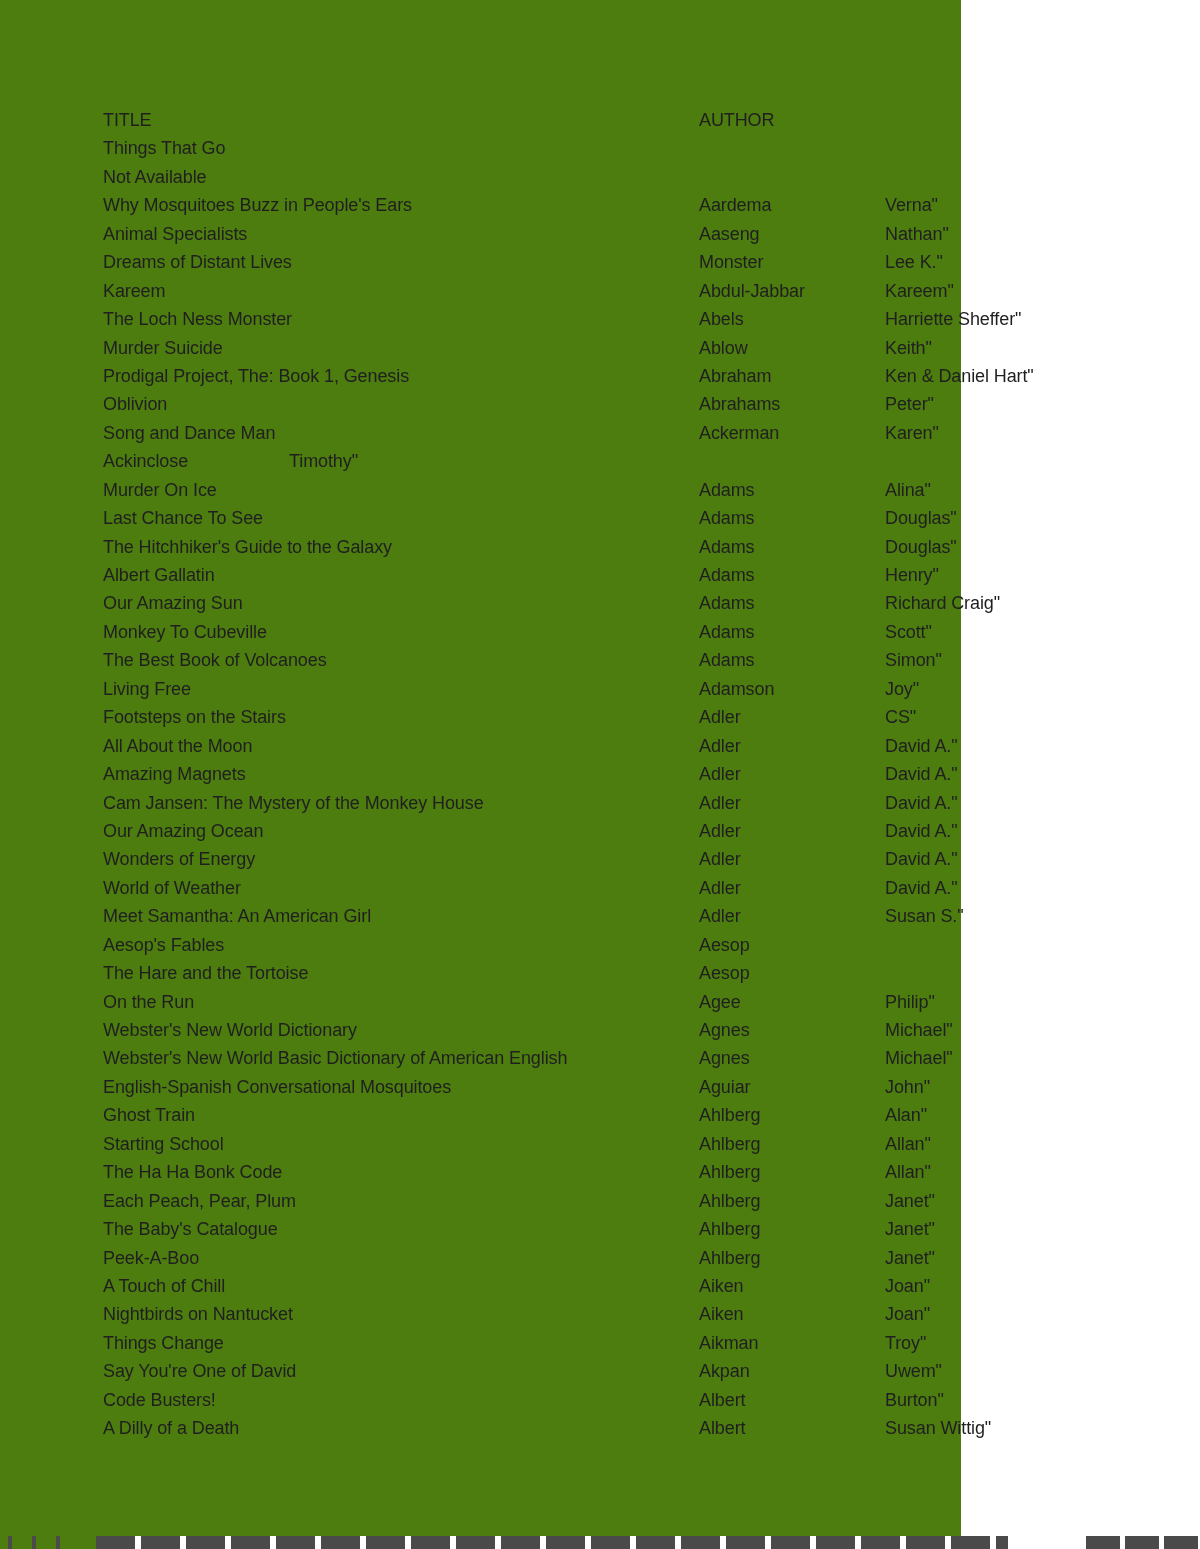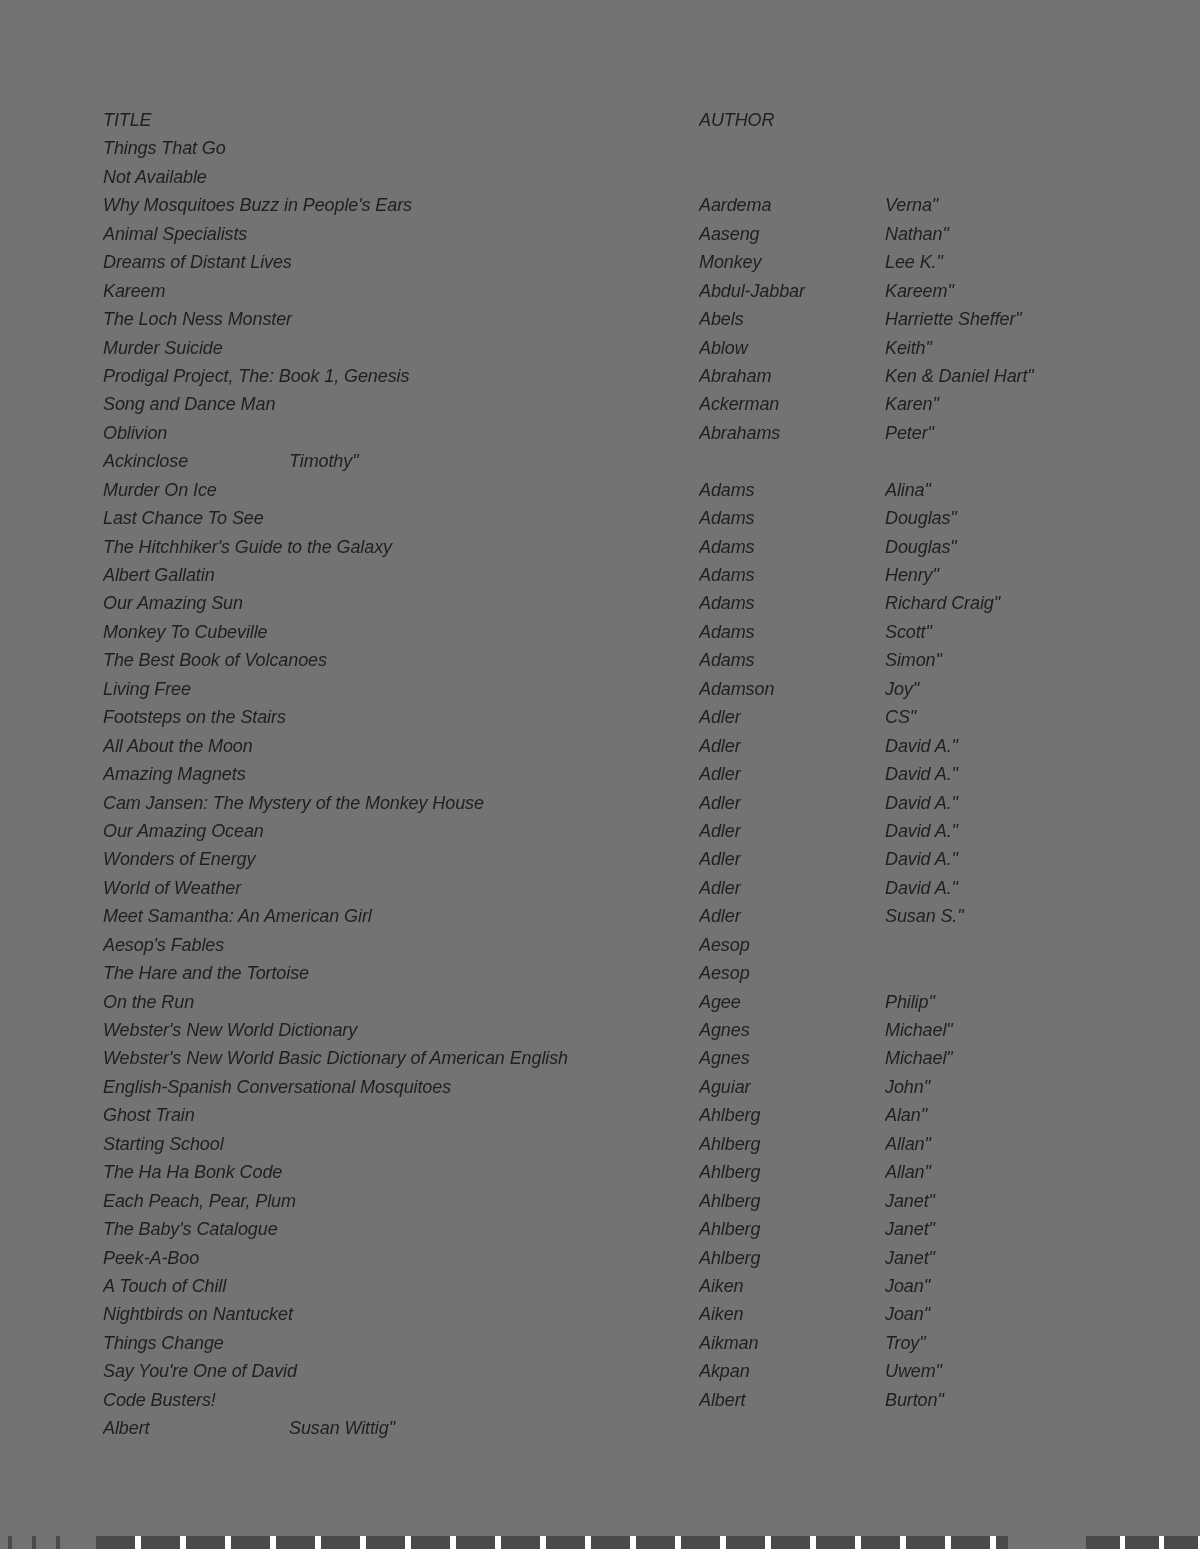--- a/index.html
+++ b/index.html
@@ -5,24 +5,23 @@
   * { margin: 0; padding: 0; box-sizing: border-box; }
   html, body {
     width: 1200px;
     height: 1549px;
     background: #ffffff;
     overflow: hidden;
     font-family: "Liberation Sans", sans-serif;
   }
   #page {
     position: relative;
-    width: 1200px;
+    width: 961px;
     height: 1549px;
-    background: #737373;
-    font-style: italic;
+    background: #4d7c0f;
   }
   #list {
     position: absolute;
     left: 103px;
     top: 106px;
     width: 1097px;
     color: #1f1f1f;
     font-size: 18px;
     letter-spacing: -0.1px;
   }
@@ -94,21 +93,21 @@
         <div class="cell-last">Aardema</div>
         <div class="cell-first">Verna"</div>
       </div>
       <div class="row">
         <div class="cell-title">Animal Specialists</div>
         <div class="cell-last">Aaseng</div>
         <div class="cell-first">Nathan"</div>
       </div>
       <div class="row">
         <div class="cell-title">Dreams of Distant Lives</div>
-        <div class="cell-last">Monkey</div>
+        <div class="cell-last">Monster</div>
         <div class="cell-first">Lee K."</div>
       </div>
       <div class="row">
         <div class="cell-title">Kareem</div>
         <div class="cell-last">Abdul-Jabbar</div>
         <div class="cell-first">Kareem"</div>
       </div>
       <div class="row">
         <div class="cell-title">The Loch Ness Monster</div>
         <div class="cell-last">Abels</div>
@@ -118,30 +117,30 @@
         <div class="cell-title">Murder Suicide</div>
         <div class="cell-last">Ablow</div>
         <div class="cell-first">Keith"</div>
       </div>
       <div class="row">
         <div class="cell-title">Prodigal Project, The: Book 1, Genesis</div>
         <div class="cell-last">Abraham</div>
         <div class="cell-first">Ken &amp; Daniel Hart"</div>
       </div>
       <div class="row">
+        <div class="cell-title">Oblivion</div>
+        <div class="cell-last">Abrahams</div>
+        <div class="cell-first">Peter"</div>
+      </div>
+      <div class="row">
         <div class="cell-title">Song and Dance Man</div>
         <div class="cell-last">Ackerman</div>
         <div class="cell-first">Karen"</div>
       </div>
       <div class="row">
-        <div class="cell-title">Oblivion</div>
-        <div class="cell-last">Abrahams</div>
-        <div class="cell-first">Peter"</div>
-      </div>
-      <div class="row">
         <div class="cell-last">Ackinclose</div>
         <div class="cell-first">Timothy"</div>
       </div>
       <div class="row">
         <div class="cell-title">Murder On Ice</div>
         <div class="cell-last">Adams</div>
         <div class="cell-first">Alina"</div>
       </div>
       <div class="row">
         <div class="cell-title">Last Chance To See</div>
@@ -297,20 +296,21 @@
         <div class="cell-title">Say You're One of David</div>
         <div class="cell-last">Akpan</div>
         <div class="cell-first">Uwem"</div>
       </div>
       <div class="row">
         <div class="cell-title">Code Busters!</div>
         <div class="cell-last">Albert</div>
         <div class="cell-first">Burton"</div>
       </div>
       <div class="row">
+        <div class="cell-title">A Dilly of a Death</div>
         <div class="cell-last">Albert</div>
         <div class="cell-first">Susan Wittig"</div>
       </div>
     </div>
 
   <div class="footer-bar bar-seg-main"></div>
   <div class="footer-bar bar-seg-right"></div>
   <div class="bar-tick t1"></div>
   <div class="bar-tick t2"></div>
   <div class="bar-tick t3"></div>

